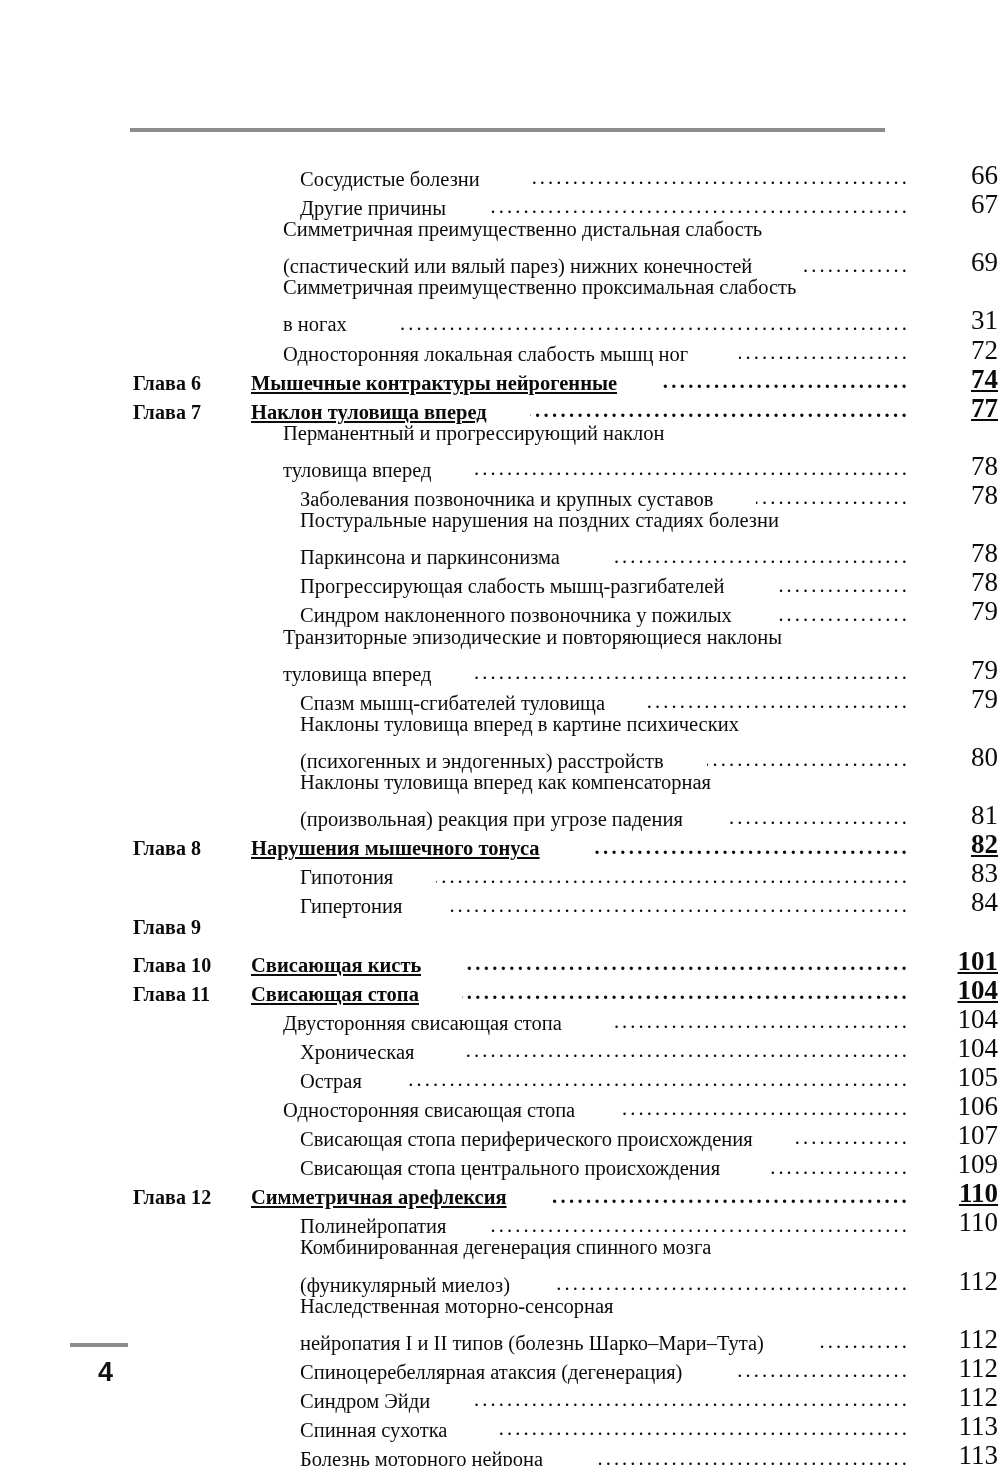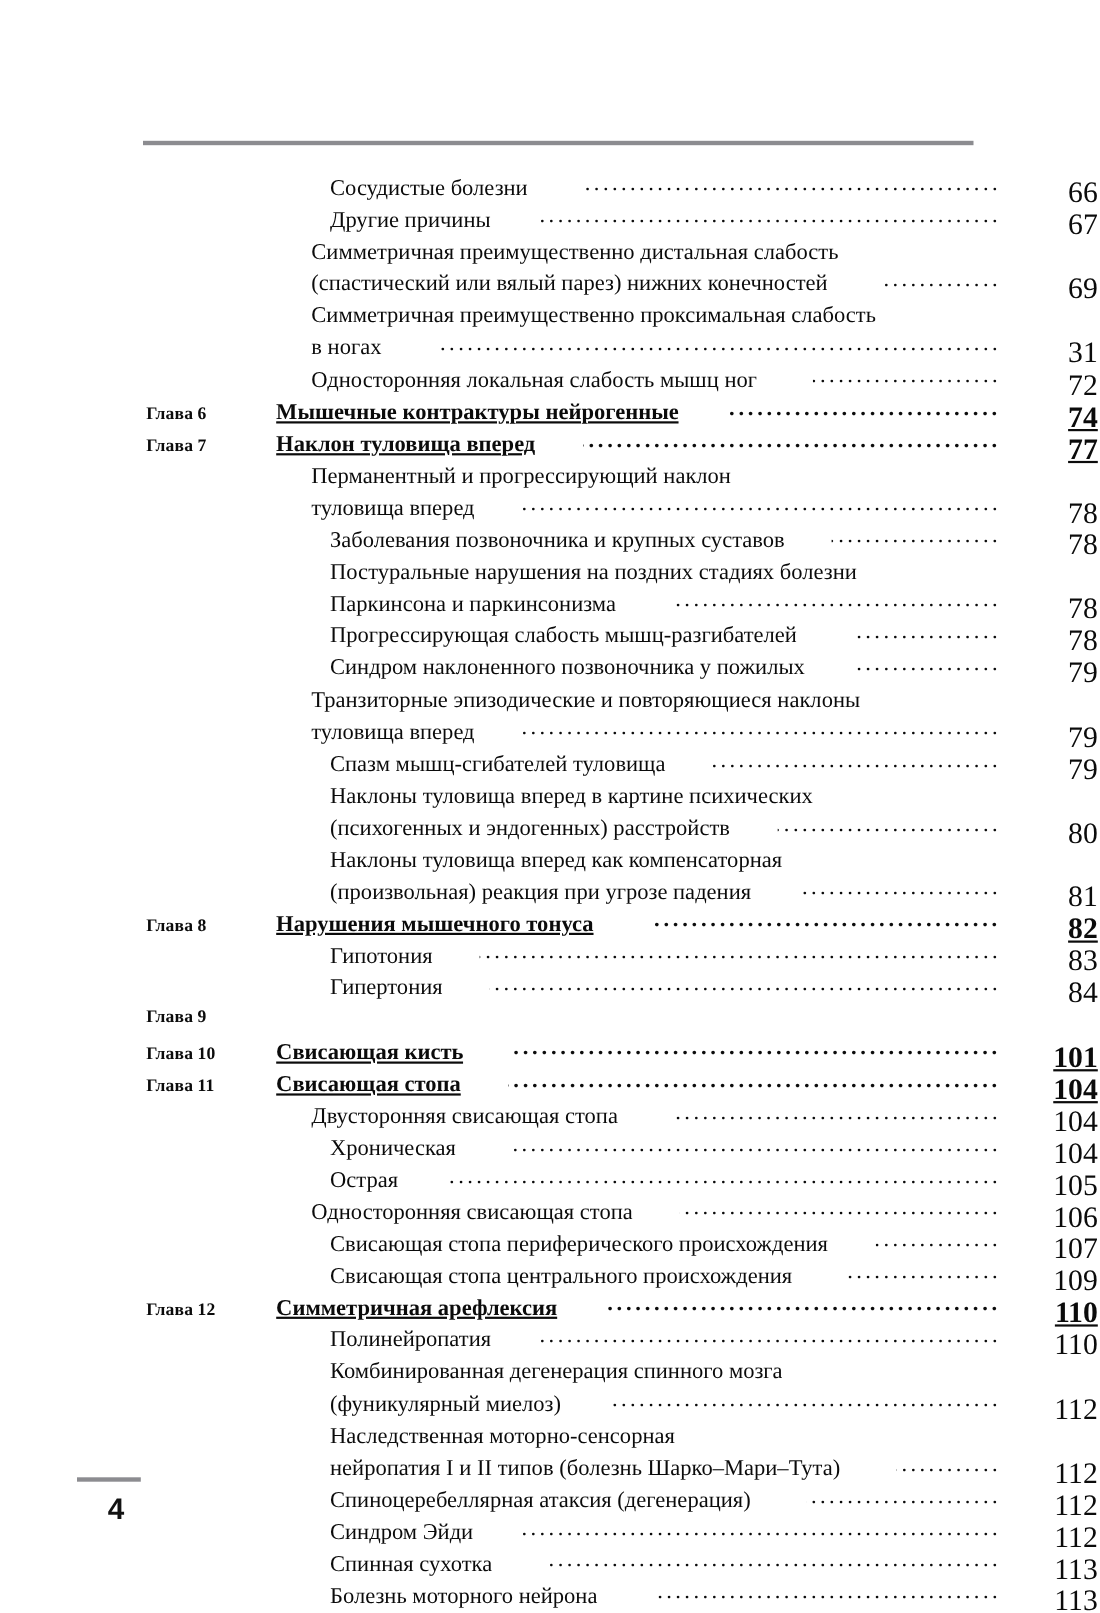--- a/index.html
+++ b/index.html
@@ -67,28 +67,28 @@
     height: 29.1px;
     font-size: 20.5px;
     white-space: nowrap;
   }
 
   .chap-label {
     width: 118px;
     margin-left: 133px;
     flex: 0 0 118px;
     font-weight: bold;
-    font-size: 16px;
+    font-size: 20px;
     letter-spacing: 0.1px;
   }
   .chap-label.empty { visibility: hidden; }
 
   .entry {
     display: flex;
-    align-items: flex-start;
+    align-items: flex-end;
     flex: 1 1 auto;
     min-width: 0;
     overflow: hidden;
     gap: 43px;
   }
 
   
   .lvl-0 { padding-left: 0px; }   
   .lvl-1 { padding-left: 0px; margin-left: 32px; }   
   .lvl-2 { padding-left: 49px; }  

